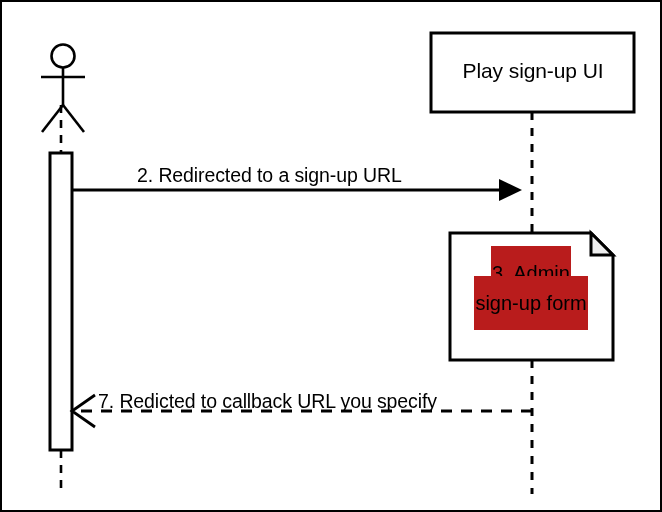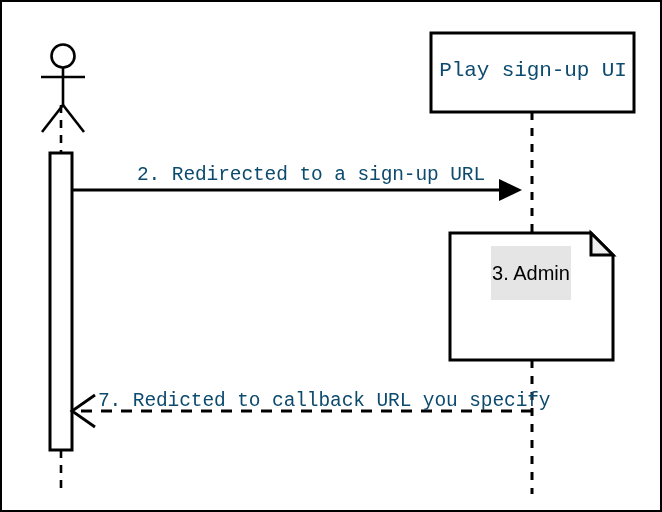--- a/index.html
+++ b/index.html
@@ -19,22 +19,22 @@
   }
   .svg-layer {
     position: absolute;
     left: 0;
     top: 0;
     width: 662px;
     height: 512px;
   }
   .lbl {
     position: absolute;
-    color: #0c4a6e;
-    font-family: Liberation Mono, monospace;
+    color: #000000;
+    font-family: Liberation Sans, sans-serif;
     white-space: pre;
     line-height: 27px;
     letter-spacing: -0.1px;
   }
   .lbl-step1 {
     left: 92px;
     top: 30px;
     width: 208px;
     text-align: center;
     font-size: 21px;
@@ -59,21 +59,21 @@
   .note-text {
     position: absolute;
     left: 450px;
     top: 256px;
     width: 158px;
     text-align: center;
     font-size: 20px;
     line-height: 30px;
   }
   .note-text span {
-    background: #e5e5e5;
+    background: #b91c1c;
     padding: 16px 1px;
   }
 </style>
 </head>
 <body>
 
 <div id="diagram-root">
 
   <svg class="svg-layer" viewBox="0 0 662 512">
 
@@ -109,17 +109,18 @@
     <polyline points="93,393 70,409 93,425" fill="none" stroke="#000" stroke-width="2.8" stroke-linejoin="miter" stroke-linecap="butt"></polyline>
   </svg>
 
 
   <div class="lbl lbl-box">Play sign-up UI</div>
 
   <div class="lbl lbl-step2">2. Redirected to a sign-up URL</div>
 
   <div class="note-text">
     <div><span>3. Admin</span></div>
+    <div><span>sign-up form</span></div>
   </div>
 
   <div class="lbl lbl-step4">7. Redicted to callback URL you specify</div>
 
 </div>
 
 </body></html>

